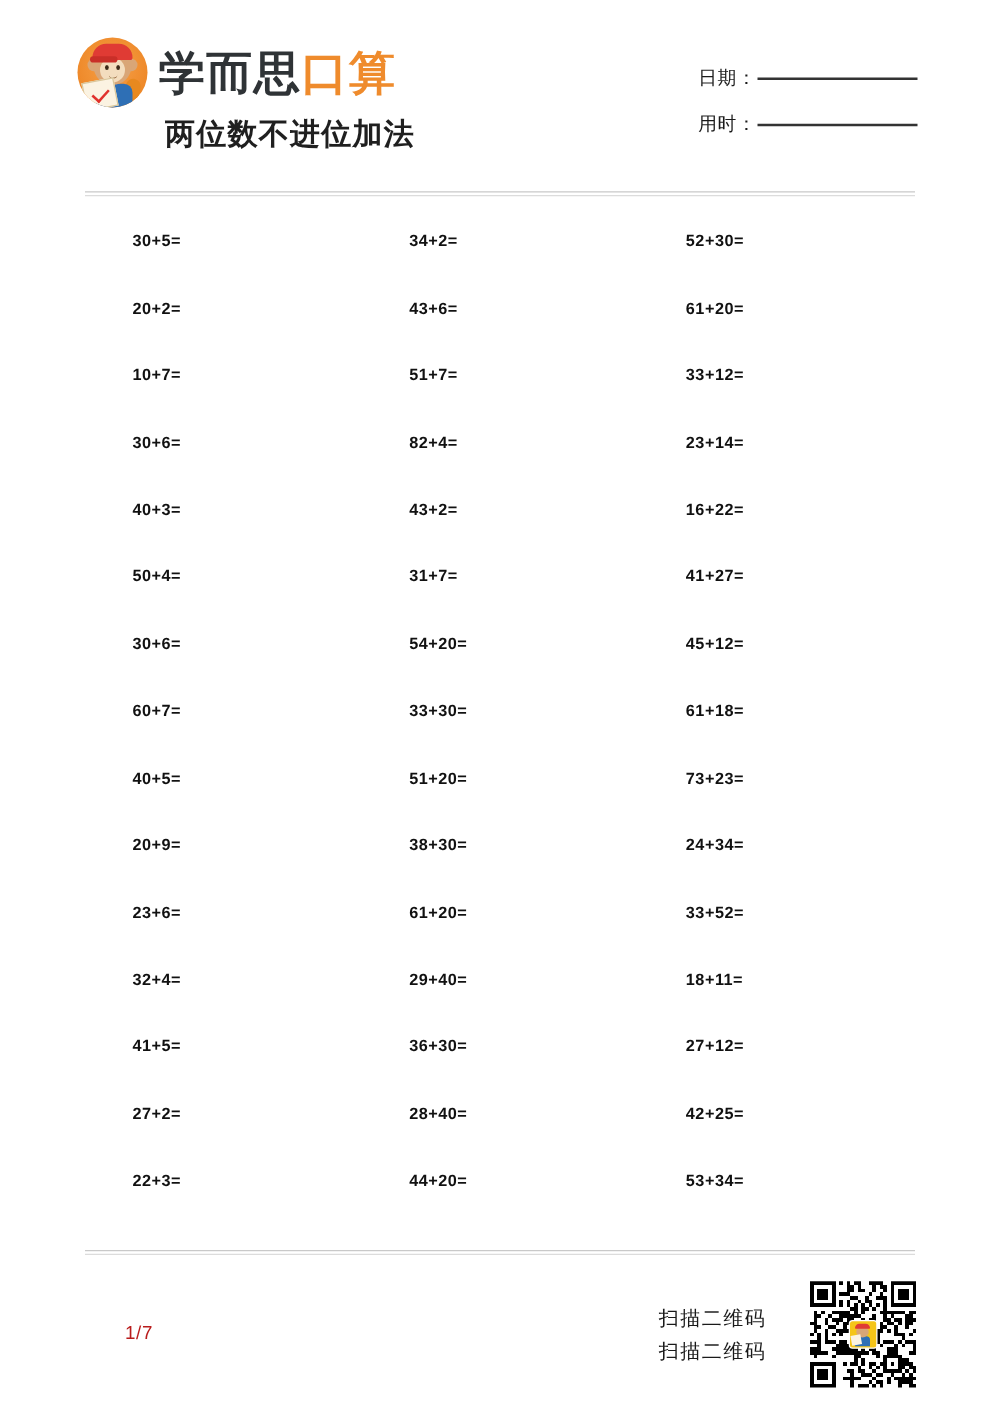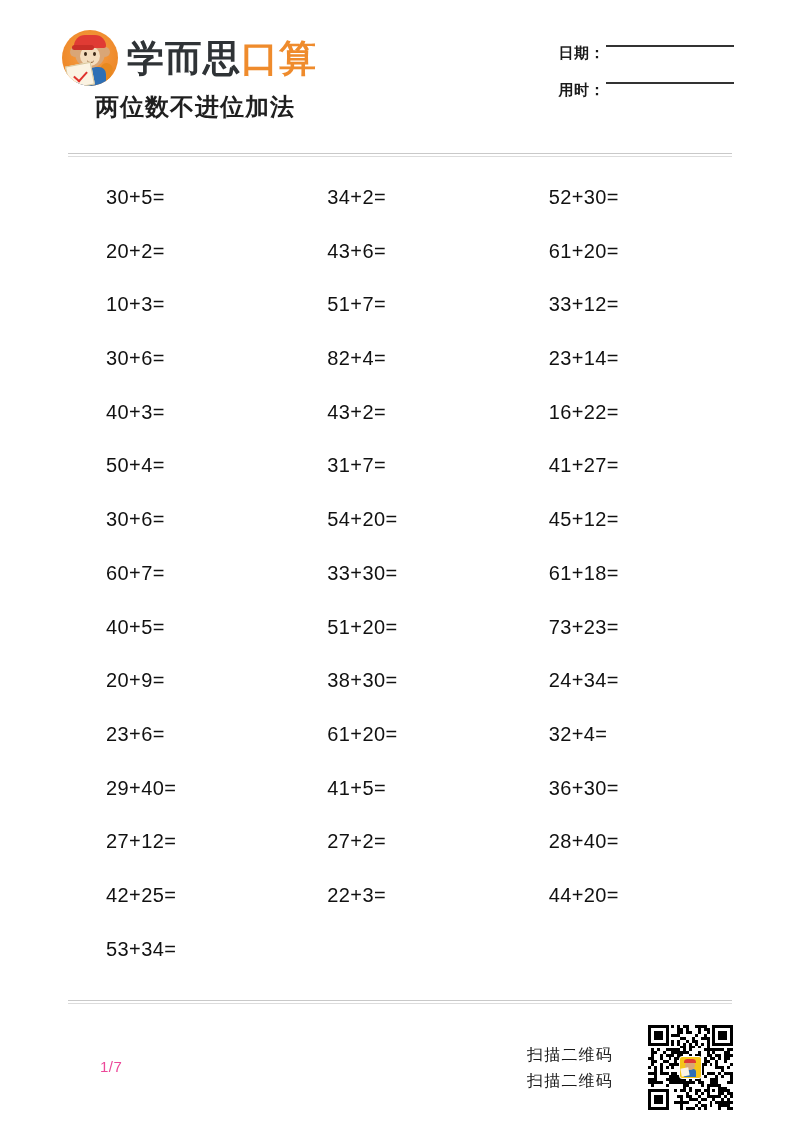--- a/index.html
+++ b/index.html
@@ -147,42 +147,41 @@
     letter-spacing: 1px;
     line-height: 1;
     white-space: nowrap;
     font-family: "DejaVu Sans", "Liberation Sans", sans-serif;
   }
   .brand-dark { color: #2f3336; }
   .brand-accent { color: #ef8b2c; }
 
   .subtitle {
     margin-top: 8px;
-    margin-left: 33px;
+    margin-left: 70px;
     font-size: 24px;
     font-weight: 700;
     color: #1f1f1f;
     letter-spacing: 1px;
     line-height: 1.1;
     white-space: nowrap;
     font-family: "DejaVu Sans", "Liberation Sans", sans-serif;
   }
 
   .meta-block {
     position: absolute;
     right: 66px;
     top: 44px;
     width: 240px;
   }
   .meta-row {
     display: flex;
-    align-items: flex-start;
+    align-items: center;
     justify-content: flex-end;
     height: 37px;
-    font-weight: bold;
   }
   .meta-label {
     font-size: 15px;
     color: #1a1a1a;
     white-space: nowrap;
     font-family: "DejaVu Sans", "Liberation Sans", sans-serif;
     letter-spacing: 0.5px;
   }
   .meta-line {
     display: inline-block;
@@ -222,42 +221,43 @@
     row-gap: 0;
   }
   .cell {
     height: 53.7px;
     display: flex;
     align-items: flex-start;
     padding-left: 38px;
     box-sizing: border-box;
   }
   .expr {
-    font-size: 20px;
+    font-size: 13px;
     color: #111;
     letter-spacing: 0.4px;
     line-height: 1.1;
     white-space: nowrap;
     font-family: "Liberation Sans", "DejaVu Sans", sans-serif;
+    font-weight: bold;
   }
 
   
   .footer {
     position: absolute;
     left: 0;
     top: 1000px;
     width: 800px;
     height: 132px;
   }
   .page-num {
     position: absolute;
     left: 100px;
     top: 58px;
     font-size: 15px;
-    color: #ec4899;
+    color: #b91c1c;
     letter-spacing: 0.5px;
     font-family: "Liberation Sans", "DejaVu Sans", sans-serif;
   }
   .scan-block {
     position: absolute;
     left: 527px;
     top: 42px;
     text-align: left;
   }
   .scan-line {
@@ -363,21 +363,21 @@
       <div class="cell">
         <span class="expr">20+2=</span>
       </div>
       <div class="cell">
         <span class="expr">43+6=</span>
       </div>
       <div class="cell">
         <span class="expr">61+20=</span>
       </div>
       <div class="cell">
-        <span class="expr">10+3=</span>
+        <span class="expr">10+7=</span>
       </div>
       <div class="cell">
         <span class="expr">51+7=</span>
       </div>
       <div class="cell">
         <span class="expr">33+12=</span>
       </div>
       <div class="cell">
         <span class="expr">30+6=</span>
       </div>
@@ -441,24 +441,30 @@
       <div class="cell">
         <span class="expr">24+34=</span>
       </div>
       <div class="cell">
         <span class="expr">23+6=</span>
       </div>
       <div class="cell">
         <span class="expr">61+20=</span>
       </div>
       <div class="cell">
+        <span class="expr">33+52=</span>
+      </div>
+      <div class="cell">
         <span class="expr">32+4=</span>
       </div>
       <div class="cell">
         <span class="expr">29+40=</span>
+      </div>
+      <div class="cell">
+        <span class="expr">18+11=</span>
       </div>
       <div class="cell">
         <span class="expr">41+5=</span>
       </div>
       <div class="cell">
         <span class="expr">36+30=</span>
       </div>
       <div class="cell">
         <span class="expr">27+12=</span>
       </div>

